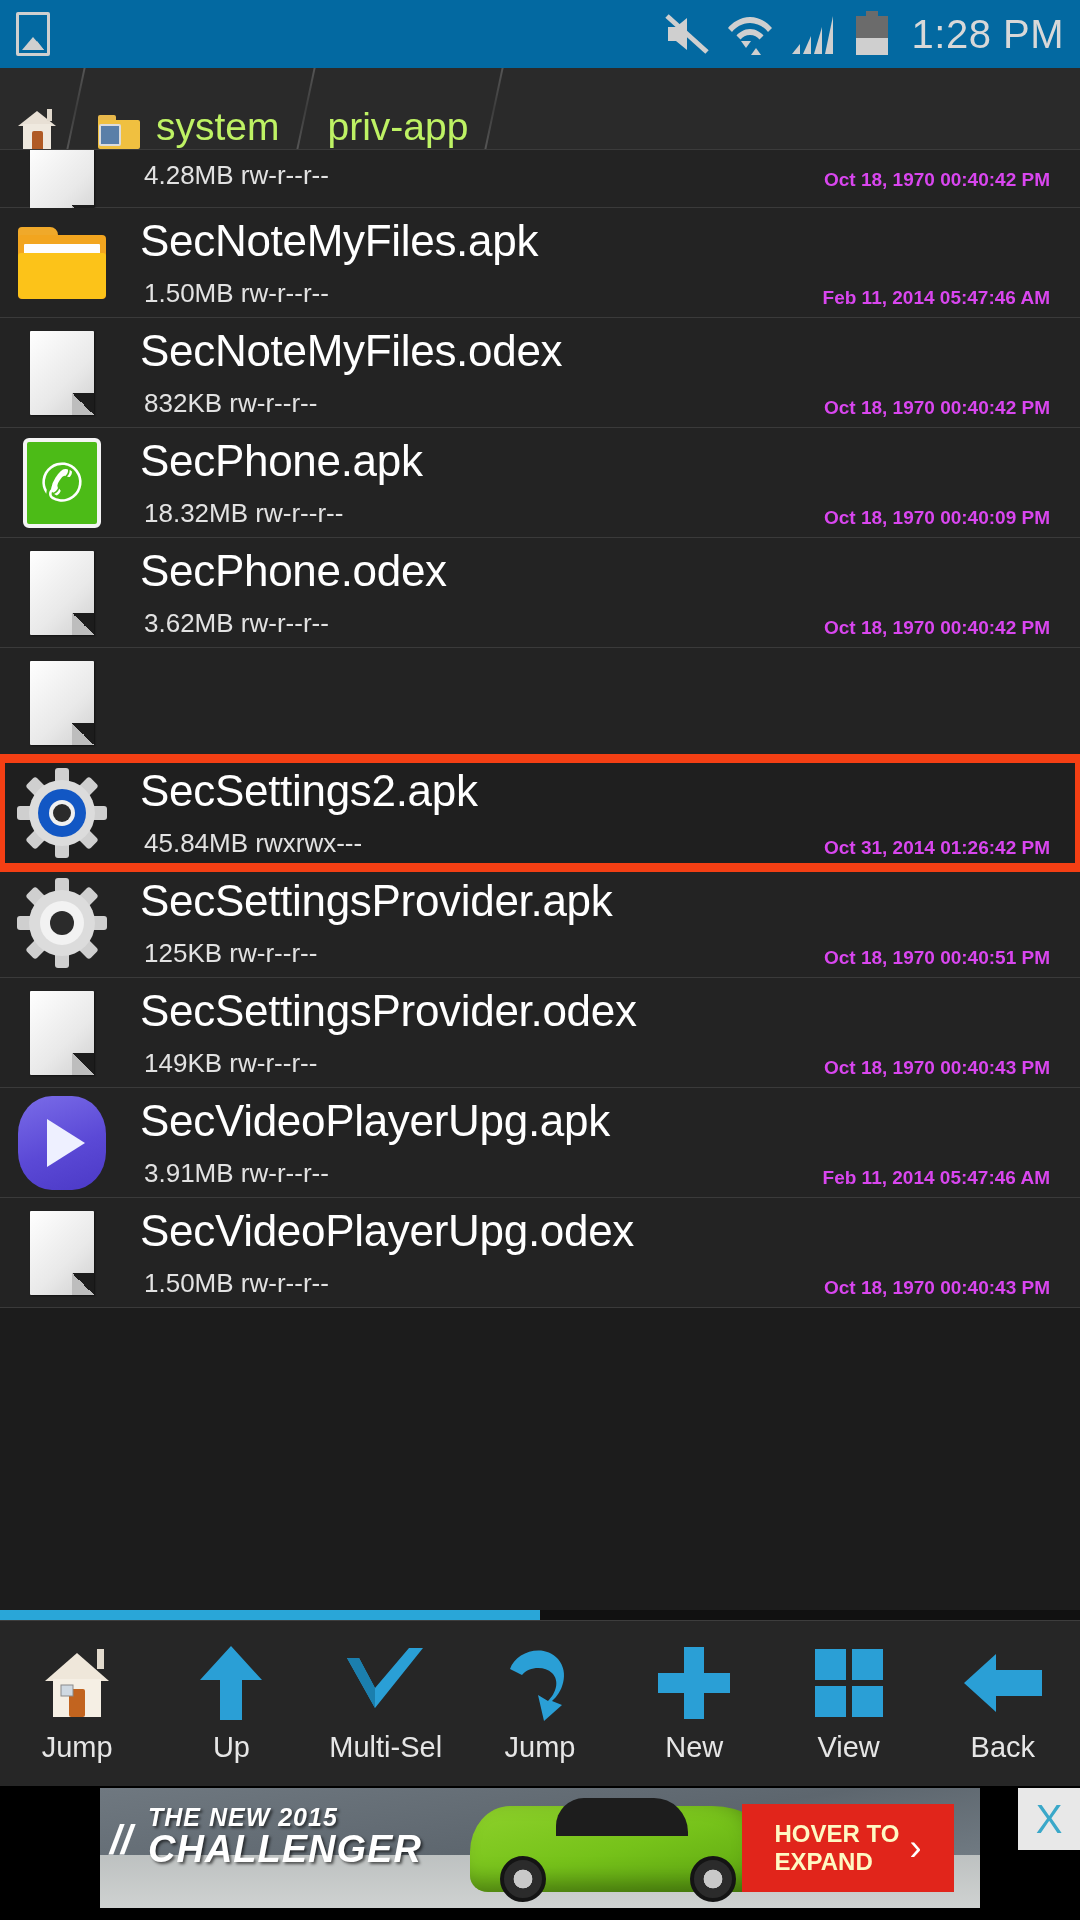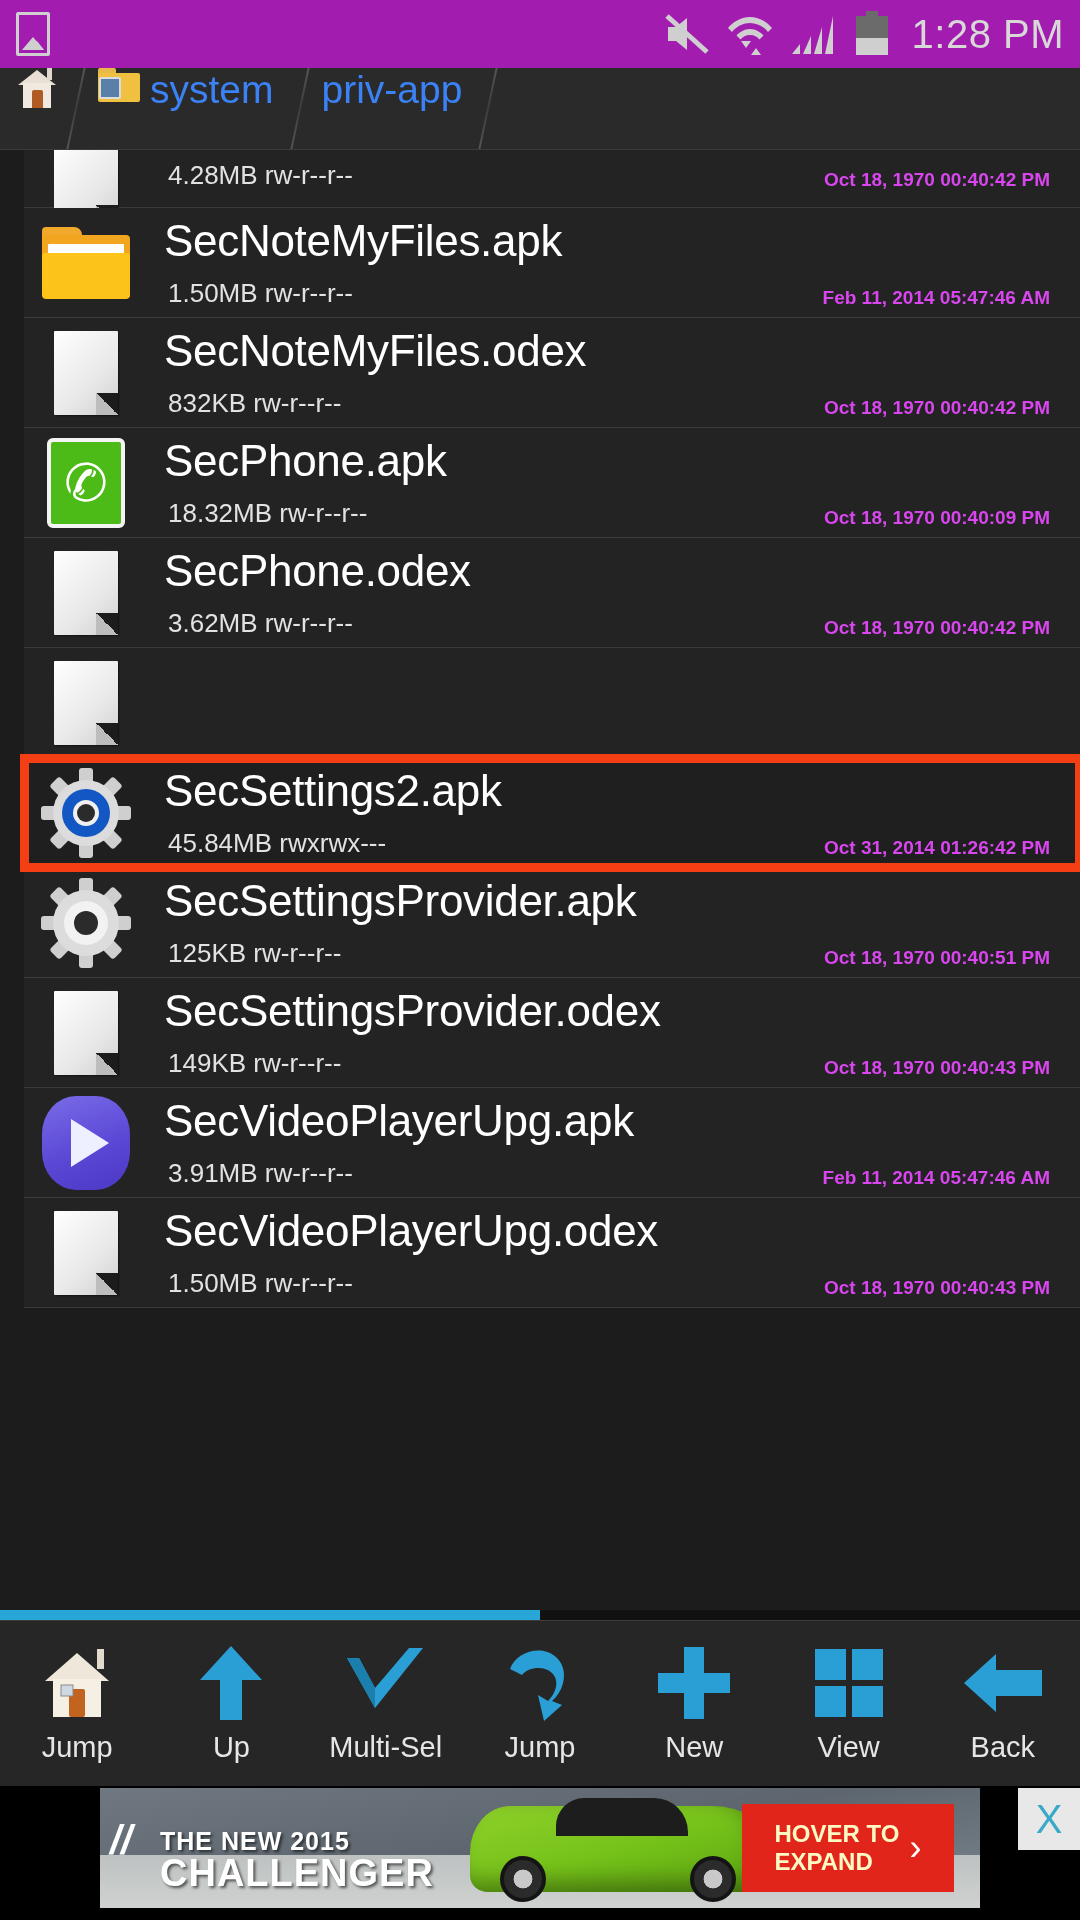--- a/index.html
+++ b/index.html
@@ -6,41 +6,41 @@
   html, body {
     width: 1080px; height: 1920px;
     background: #000;
     font-family: "Liberation Sans", sans-serif;
     overflow: hidden;
   }
   .screen { width: 1080px; height: 1920px; position: relative; display: flex; flex-direction: column; background:#1c1c1c; }
 
   
   .statusbar {
-    height: 68px; background: #a21caf; display: flex; align-items: center;
+    height: 68px; background: #0369a1; display: flex; align-items: center;
     padding: 0 16px; flex: 0 0 68px;
   }
   .sb-left { display: flex; align-items: center; gap: 10px; }
   .sb-right { margin-left: auto; display: flex; align-items: center; gap: 16px; }
   .sb-time { color: #d8d8d8; font-size: 40px; letter-spacing: 0.5px; margin-left: 6px; }
   .ic-photo { width: 34px; height: 44px; border: 3px solid #cfcfcf; border-radius: 2px; position: relative; overflow:hidden; }
   .ic-photo::after { content:""; position:absolute; bottom:3px; left:3px; width:0; height:0;
       border-left: 11px solid transparent; border-right: 11px solid transparent; border-bottom: 13px solid #cfcfcf; }
   .ic-photo::before { content:""; position:absolute; bottom:3px; right:3px; width:0; height:0;
       border-left: 7px solid transparent; border-right: 7px solid transparent; border-bottom: 9px solid #cfcfcf; }
 
   
   .breadcrumb {
     height: 82px; flex: 0 0 82px; background: #2a2a2a;
     display: flex; align-items: center; border-bottom: 1px solid #3b3b3b;
   }
   .crumb {
-    display: flex; align-items: flex-start; height: 100%;
+    display: flex; align-items: flex-end; height: 100%;
     padding: 0 26px 0 22px; position: relative;
-    color: #3b82f6; font-size: 39px; gap: 10px;
+    color: #bef264; font-size: 39px; gap: 16px;
   }
   .crumb::after {
     content: ""; position: absolute; right: -1px; top: 0; height: 100%; width: 2px;
     background: linear-gradient(to bottom, #555 0%, #3d3d3d 50%, #555 100%);
     transform: skewX(-12deg);
   }
   .crumb.home { padding: 0 20px 0 18px; }
 
   .ic-home-sm { width: 38px; height: 40px; position: relative; }
   .ic-home-sm .roof { position:absolute; top:2px; left:0; width:0; height:0;
@@ -52,21 +52,21 @@
   .ic-folder-sm { width: 42px; height: 34px; position: relative; }
   .ic-folder-sm .tab { position:absolute; top:0; left:0; width:18px; height:7px; background:#e8b84b; border-radius:2px 2px 0 0;}
   .ic-folder-sm .bod { position:absolute; top:5px; left:0; width:42px; height:29px; background:#f0c040; border-radius:2px;}
   .ic-folder-sm .scr { position:absolute; top:9px; left:1px; width:22px; height:22px; background:#5a7fa8; border:2px solid #dcdcdc; border-radius:2px;}
 
   
   .filelist { flex: 1 1 auto; position: relative; overflow: hidden; background:#1c1c1c; }
   .row {
     position: relative; height: 110px; background: #232323;
     border-bottom: 1px solid #3a3a3a;
-    display: flex; align-items: center; padding-left: 14px; margin-left: 24px;
+    display: flex; align-items: center; padding-left: 14px;
   }
   .row.partial { height: 58px; align-items: flex-end; padding-bottom: 6px; }
   .row-icon { width: 96px; height: 96px; flex: 0 0 96px; display:flex; align-items:center; justify-content:center; }
   .row-body { flex: 1 1 auto; position: relative; height: 100%; padding-left: 30px; }
   .fname {
     position: absolute; top: 8px; left: 30px; color: #ffffff;
     font-size: 44px; letter-spacing: -0.3px; white-space: nowrap;
   }
   .fmeta {
     position: absolute; bottom: 8px; left: 34px; color: #e2e2e2; font-size: 26px;
@@ -122,22 +122,22 @@
 
   
   .adwrap { flex: 0 0 132px; height: 132px; background: #000; position: relative; display:flex; }
   .ad {
     position: absolute; left: 100px; top: 0; width: 880px; height: 120px;
     background: linear-gradient(to bottom, #7b848c 0%, #6b757e 45%, #b9bdbd 46%, #cfd2d1 100%);
     overflow: hidden;
   }
   .ad .mountains { position:absolute; left:0; top:0; width:100%; height:56%;
      background: linear-gradient(170deg,#6f7880 0%, #5d666e 60%, #707a82 100%); }
-  .ad .adtext { position: absolute; left: 60px; top: 16px; color:#fff; 
-     font-weight: bold; line-height: 1.05; text-shadow: 2px 2px 3px rgba(0,0,0,.6); margin-top: 24px; }
+  .ad .adtext { position: absolute; left: 48px; top: 16px; color:#fff; font-style: italic;
+     font-weight: bold; line-height: 1.05; text-shadow: 2px 2px 3px rgba(0,0,0,.6); }
   .ad .adline1 { font-size: 25px; letter-spacing: 1px; }
   .ad .adline2 { font-size: 38px; letter-spacing: 1px; text-align: center; }
   .ad .slash { position:absolute; left: 10px; top: 30px; color:#fff; font-size:40px; font-style:italic; font-weight:bold; }
   .ad .car {
     position:absolute; left: 370px; top: 18px; width: 300px; height: 86px;
     background: linear-gradient(165deg,#8ed12b 0%, #76c21a 50%, #5ba310 100%);
     border-radius: 40px 58px 18px 18px / 46px 40px 16px 16px;
     box-shadow: inset -14px -10px 22px rgba(0,0,0,.35);
   }
   .ad .car::before { content:""; position:absolute; left: 86px; top: -8px; width: 132px; height: 38px;

